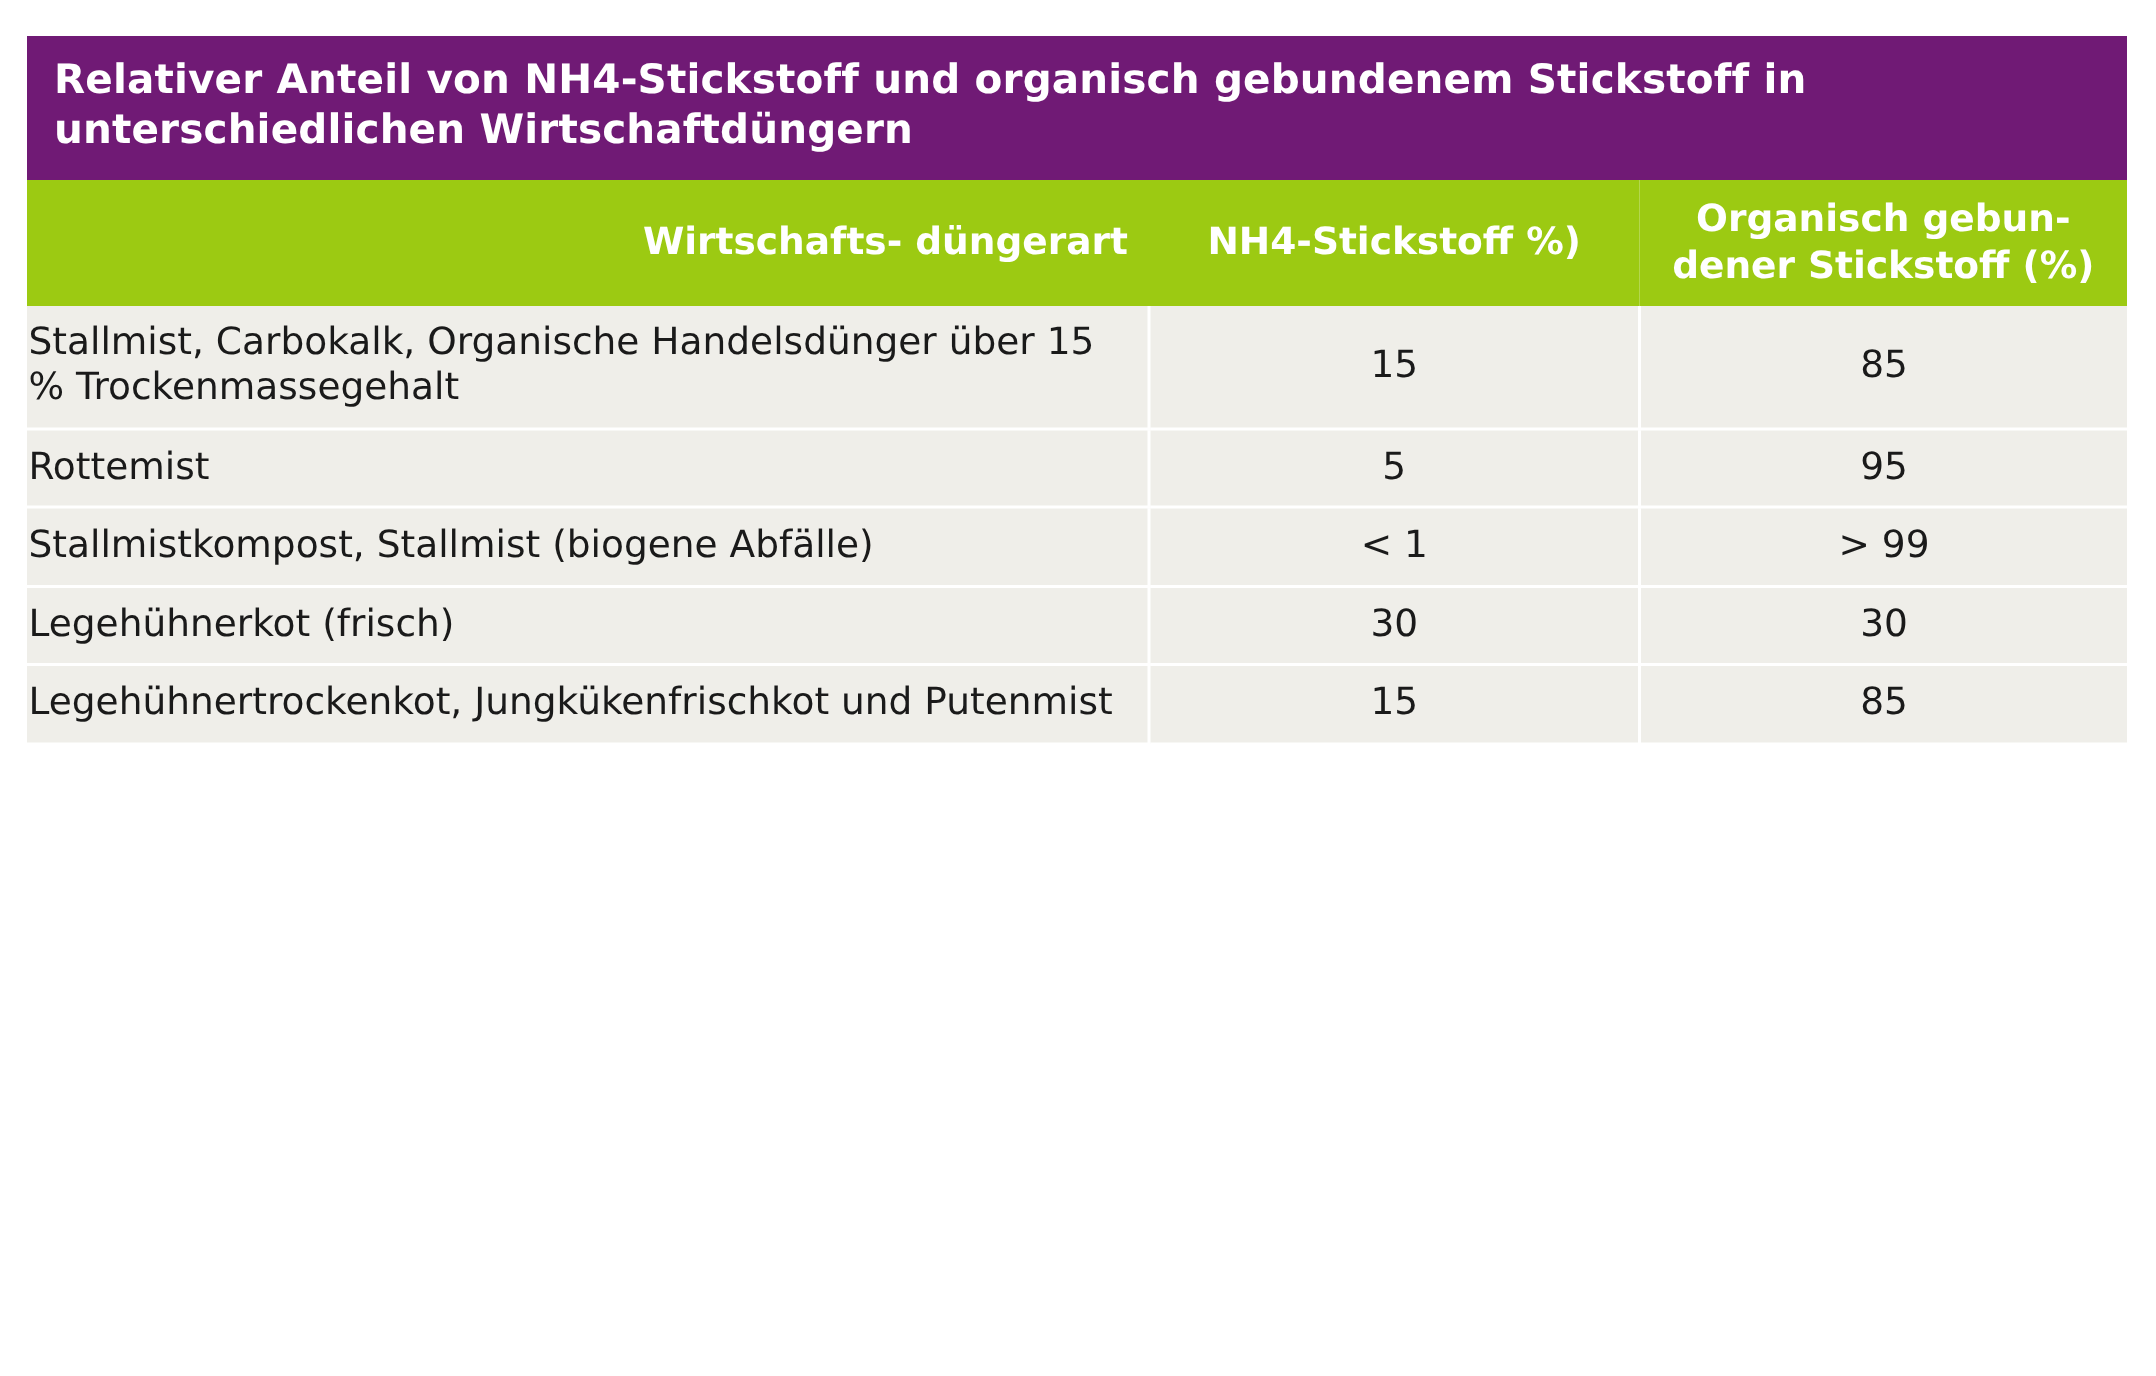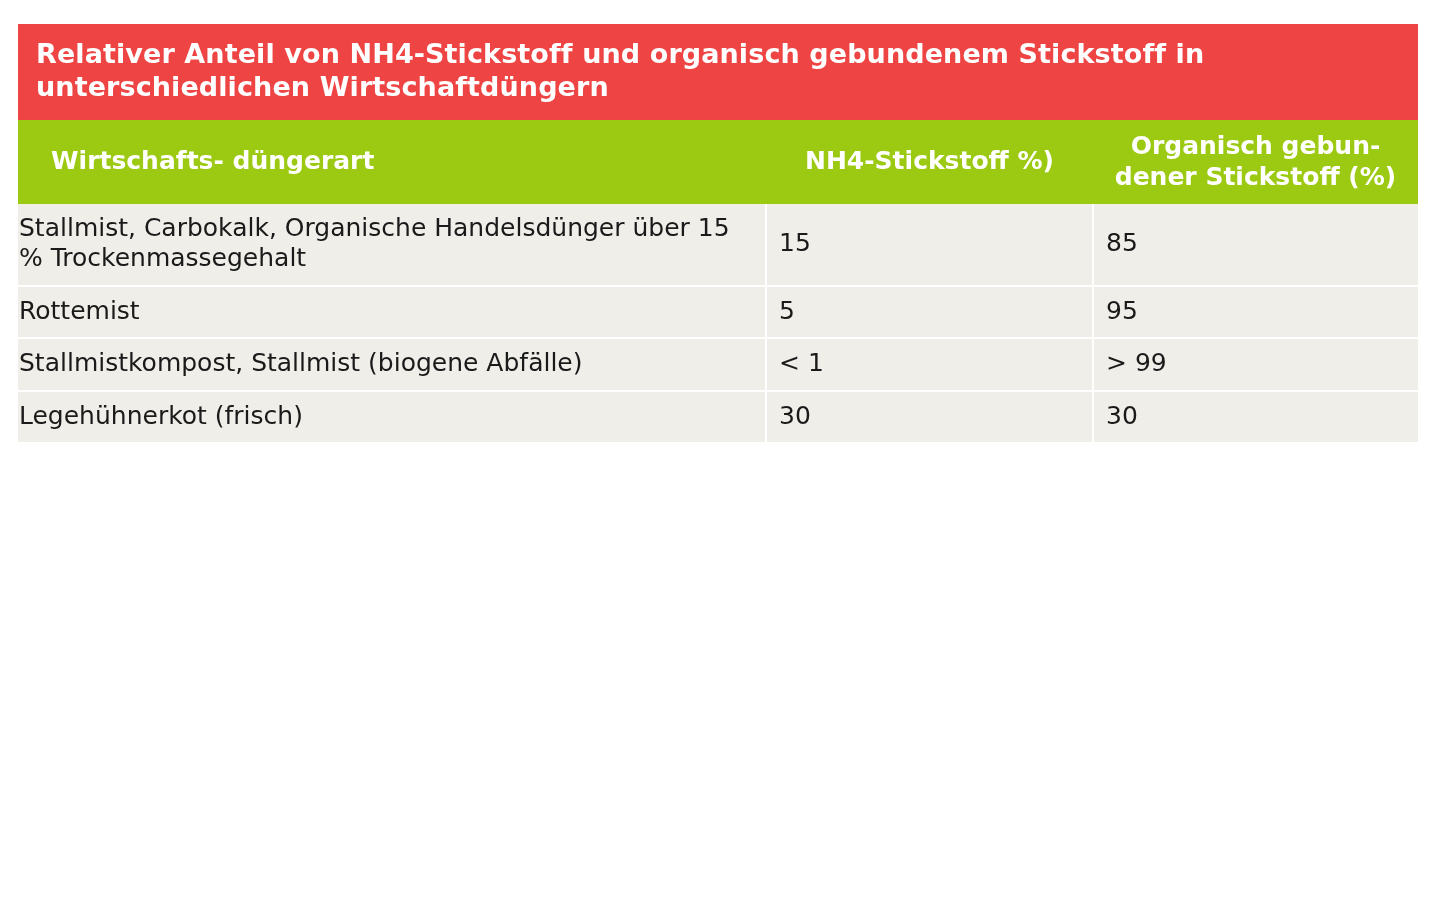--- a/index.html
+++ b/index.html
@@ -19,61 +19,61 @@
     box-sizing: border-box;
     padding: 24px 18px 18px 18px;
   }
   .table-card {
     width: 1400px;
     border-collapse: collapse;
     table-layout: fixed;
     border-spacing: 0;
   }
   .title-bar {
-    background: #ef4444;
+    background: #701a75;
     color: #ffffff;
     font-size: 27px;
     font-weight: bold;
     line-height: 1.22;
     padding: 14px 18px 16px 18px;
     text-align: left;
     letter-spacing: 0.1px;
   }
   .col-head {
     background: #9cca12;
     color: #ffffff;
     font-size: 25px;
     font-weight: bold;
     line-height: 1.24;
     padding: 10px 14px 12px 14px;
     vertical-align: middle;
   }
   .col-head.first {
-    text-align: left;
+    text-align: right;
     padding-left: 33px;
   }
   .col-head.center {
     text-align: center;
   }
   .body-cell {
     background: #efeee9;
     color: #1a1a1a;
     font-size: 25px;
     line-height: 1.22;
     padding: 9px 12px 11px 12px;
     vertical-align: middle;
     border-bottom: 2px solid #ffffff;
     border-right: 2px solid #ffffff;
   }
   .body-cell.label {
     text-align: left;
     padding-left: 1px;
   }
   .body-cell.num {
-    text-align: left;
+    text-align: center;
   }
   .body-cell.last-col {
     border-right: none;
     margin-top: 30px;
   }
   tr.last-row .body-cell {
     border-bottom: none;
   }
   .note-cell {
     vertical-align: top;
@@ -121,15 +121,20 @@
       <tr>
         <td class="body-cell label">Stallmistkompost, Stallmist (biogene Abfälle)</td>
         <td class="body-cell num">&lt; 1</td>
         <td class="body-cell num last-col">&gt; 99</td>
       </tr>
       <tr>
         <td class="body-cell label">Legehühnerkot (frisch)</td>
         <td class="body-cell num">30</td>
         <td class="body-cell num last-col">30</td>
       </tr>
+      <tr>
+        <td class="body-cell label">Legehühnertrockenkot, Jungkükenfrischkot und Putenmist</td>
+        <td class="body-cell num">15</td>
+        <td class="body-cell num last-col">85</td>
+      </tr>
     </tbody>
   </table>
 </div>
 
 </body></html>

